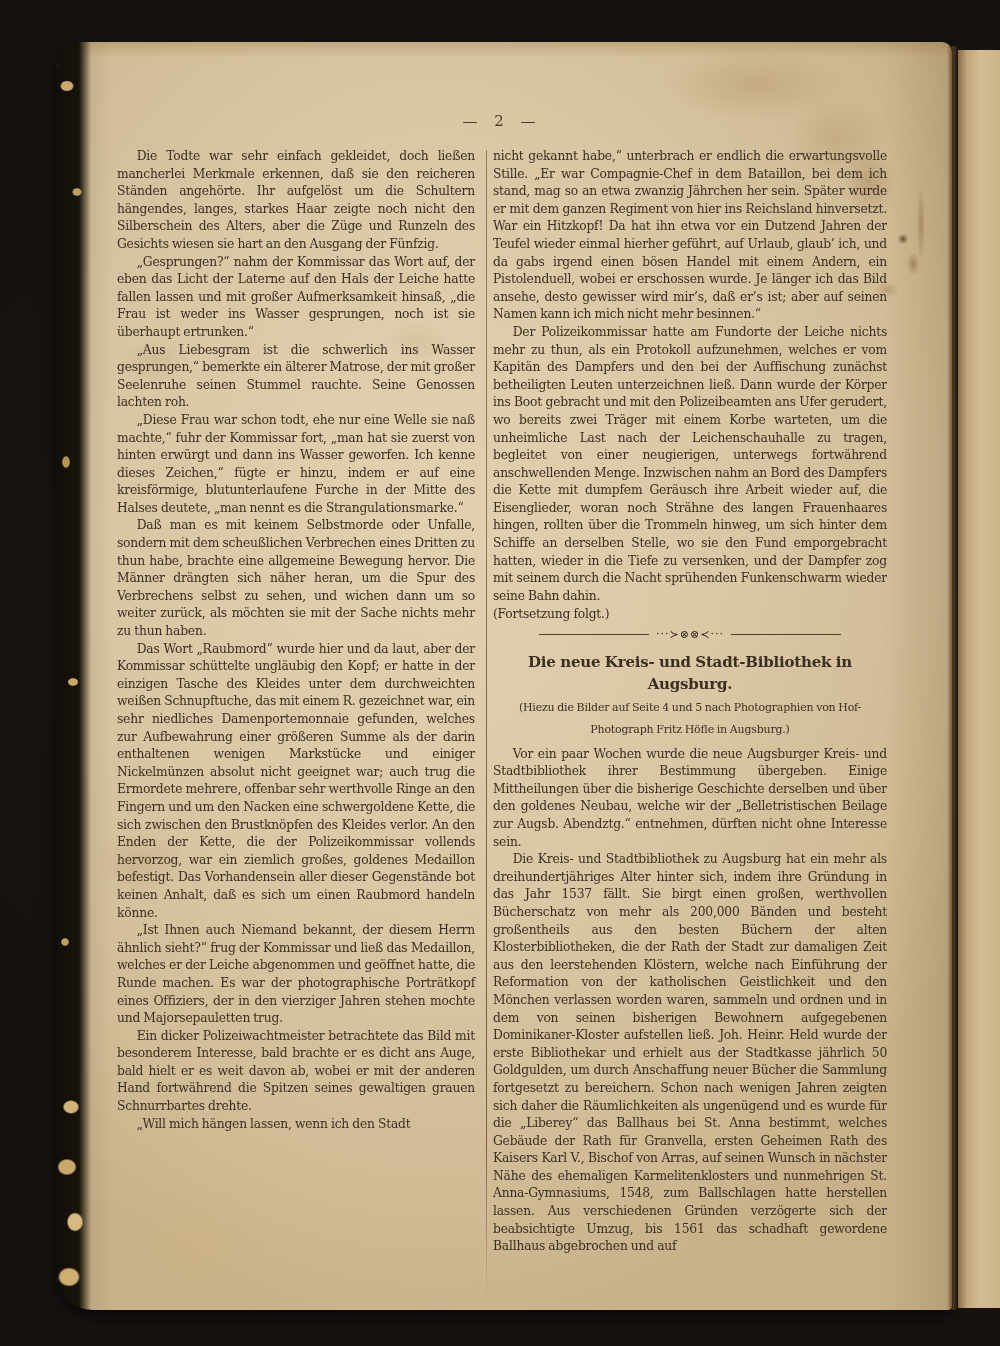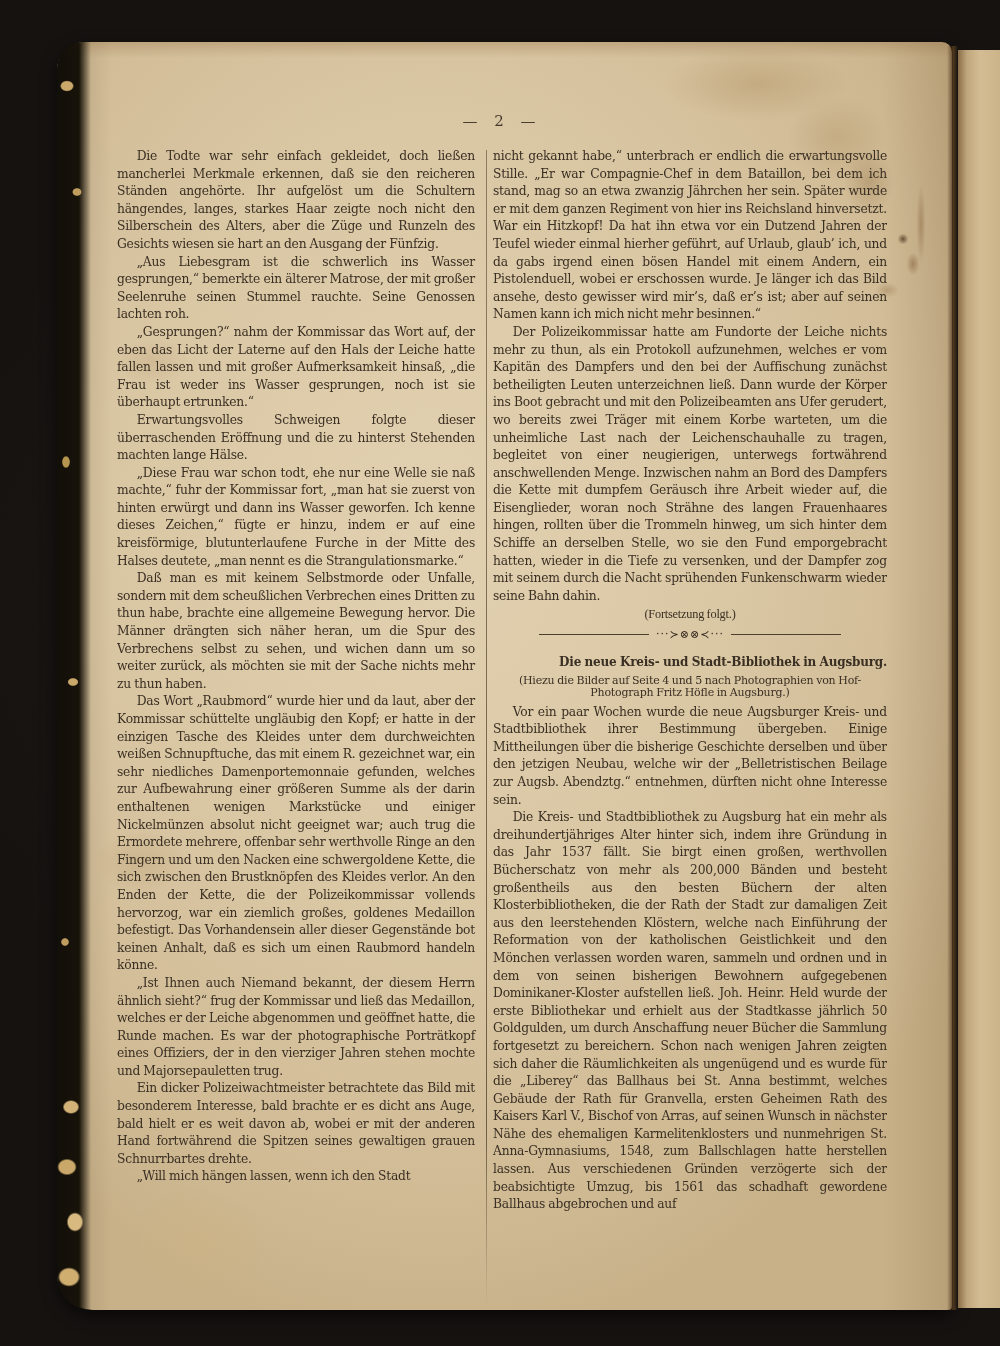--- a/index.html
+++ b/index.html
@@ -76,54 +76,53 @@
     text-align:center;font-size:15px;letter-spacing:6px;color:#45392b;
     margin:0 0 18px 0;
   }
   .cols{display:flex;height:1158px;overflow:hidden;}
   .col{font-size:12.3px;line-height:17.6px;text-align:justify;letter-spacing:-0.2px;word-spacing:-0.5px;}
   .col.left{width:358px;}
   .colrule{width:1px;background:linear-gradient(180deg,#8d7c60,#6e5d45 85%,rgba(110,93,69,0));margin:2px 6px 0 11px;}
   .col.right{flex:1;}
   .para{margin:0;text-indent:1.6em;}
   .para.no-indent{text-indent:0;}
-  .fortsetzung{margin:1px 0 2px;text-align:center;text-indent:0;font-family:Liberation Serif, serif;}
+  .fortsetzung{margin:1px 0 2px;text-align:left;text-indent:0;}
   .divider{display:flex;align-items:center;margin:2px 46px 6px 46px;}
   .divider .line{flex:1;height:1px;background:#4d3f2d;}
   .divider .glyph{padding:0 7px;font-size:11px;letter-spacing:1px;color:#3a2f23;white-space:nowrap;}
   .article-title{
-    margin:7px 0 2px;text-align:right;text-indent:0;
-    font-weight:bold;font-size:12px;line-height:22px;letter-spacing:-0.2px;
+    margin:7px 0 2px;text-align:center;text-indent:0;
+    font-weight:bold;font-size:15px;line-height:22px;letter-spacing:-0.2px;
   }
   .article-subtitle{
     margin:0 14px 5px;text-align:center;text-indent:0;
-    font-size:11px;line-height:12px;
+    font-size:11px;line-height:22px;
   }
 </style>
 </head>
 <body>
 
 <div class="scan-backdrop"></div>
 
 <div class="next-page"></div>
 
 <div class="page">
   <div class="binding"></div>
   <div class="stains"></div>
 
   <div class="content">
     <div class="pagenum">—  2  —</div>
 
     <div class="cols">
 
       <div class="col left">
         <p class="para">Die Todte war sehr einfach gekleidet, doch ließen mancherlei Merkmale erkennen, daß sie den reicheren Ständen angehörte. Ihr aufgelöst um die Schultern hängendes, langes, starkes Haar zeigte noch nicht den Silberschein des Alters, aber die Züge und Runzeln des Gesichts wiesen sie hart an den Ausgang der Fünfzig.</p>
+        <p class="para">„Gesprungen?“ nahm der Kommissar das Wort auf, der eben das Licht der Laterne auf den Hals der Leiche hatte fallen lassen und mit großer Aufmerksamkeit hinsaß, „die Frau ist weder ins Wasser gesprungen, noch ist sie überhaupt ertrunken.“</p>
         <p class="para">„Aus Liebesgram ist die schwerlich ins Wasser gesprungen,“ bemerkte ein älterer Matrose, der mit großer Seelenruhe seinen Stummel rauchte. Seine Genossen lachten roh.</p>
-        <p class="para">„Gesprungen?“ nahm der Kommissar das Wort auf, der eben das Licht der Laterne auf den Hals der Leiche hatte fallen lassen und mit großer Aufmerksamkeit hinsaß, „die Frau ist weder ins Wasser gesprungen, noch ist sie überhaupt ertrunken.“</p>
-        <p class="para">Erwartungsvolles Schweigen folgte dieser überraschenden Eröffnung und die zu hinterst Stehenden machten lange Hälse.</p>
         <p class="para">„Diese Frau war schon todt, ehe nur eine Welle sie naß machte,“ fuhr der Kommissar fort, „man hat sie zuerst von hinten erwürgt und dann ins Wasser geworfen. Ich kenne dieses Zeichen,“ fügte er hinzu, indem er auf eine kreisförmige, blutunterlaufene Furche in der Mitte des Halses deutete, „man nennt es die Strangulationsmarke.“</p>
         <p class="para">Daß man es mit keinem Selbstmorde oder Unfalle, sondern mit dem scheußlichen Verbrechen eines Dritten zu thun habe, brachte eine allgemeine Bewegung hervor. Die Männer drängten sich näher heran, um die Spur des Verbrechens selbst zu sehen, und wichen dann um so weiter zurück, als möchten sie mit der Sache nichts mehr zu thun haben.</p>
         <p class="para">Das Wort „Raubmord“ wurde hier und da laut, aber der Kommissar schüttelte ungläubig den Kopf; er hatte in der einzigen Tasche des Kleides unter dem durchweichten weißen Schnupftuche, das mit einem R. gezeichnet war, ein sehr niedliches Damenportemonnaie gefunden, welches zur Aufbewahrung einer größeren Summe als der darin enthaltenen wenigen Markstücke und einiger Nickelmünzen absolut nicht geeignet war; auch trug die Ermordete mehrere, offenbar sehr werthvolle Ringe an den Fingern und um den Nacken eine schwergoldene Kette, die sich zwischen den Brustknöpfen des Kleides verlor. An den Enden der Kette, die der Polizeikommissar vollends hervorzog, war ein ziemlich großes, goldenes Medaillon befestigt. Das Vorhandensein aller dieser Gegenstände bot keinen Anhalt, daß es sich um einen Raubmord handeln könne.</p>
         <p class="para">„Ist Ihnen auch Niemand bekannt, der diesem Herrn ähnlich sieht?“ frug der Kommissar und ließ das Medaillon, welches er der Leiche abgenommen und geöffnet hatte, die Runde machen. Es war der photographische Porträtkopf eines Offiziers, der in den vierziger Jahren stehen mochte und Majorsepauletten trug.</p>
         <p class="para">Ein dicker Polizeiwachtmeister betrachtete das Bild mit besonderem Interesse, bald brachte er es dicht ans Auge, bald hielt er es weit davon ab, wobei er mit der anderen Hand fortwährend die Spitzen seines gewaltigen grauen Schnurrbartes drehte.</p>
         <p class="para">„Will mich hängen lassen, wenn ich den Stadt</p>
       </div>
 
       <div class="colrule"></div>
 
@@ -133,21 +132,21 @@
         <p class="para fortsetzung">(Fortsetzung folgt.)</p>
 
         <div class="divider">
           <span class="line"></span>
           <span class="glyph">···≻⊗⊗≺···</span>
           <span class="line"></span>
         </div>
 
         <p class="para article-title">Die neue Kreis- und Stadt-Bibliothek in Augsburg.</p>
         <p class="para article-subtitle">(Hiezu die Bilder auf Seite 4 und 5 nach Photographien von Hof-Photograph Fritz Höfle in Augsburg.)</p>
-        <p class="para">Vor ein paar Wochen wurde die neue Augsburger Kreis- und Stadtbibliothek ihrer Bestimmung übergeben. Einige Mittheilungen über die bisherige Geschichte derselben und über den jetzigen Neubau, welche wir der „Belletristischen Beilage zur Augsb. Abendztg.“ entnehmen, dürften nicht ohne Interesse sein.</p>
+        <p class="para">Vor ein paar Wochen wurde die neue Augsburger Kreis- und Stadtbibliothek ihrer Bestimmung übergeben. Einige Mittheilungen über die bisherige Geschichte derselben und über den goldenes Neubau, welche wir der „Belletristischen Beilage zur Augsb. Abendztg.“ entnehmen, dürften nicht ohne Interesse sein.</p>
         <p class="para">Die Kreis- und Stadtbibliothek zu Augsburg hat ein mehr als dreihundertjähriges Alter hinter sich, indem ihre Gründung in das Jahr 1537 fällt. Sie birgt einen großen, werthvollen Bücherschatz von mehr als 200,000 Bänden und besteht großentheils aus den besten Büchern der alten Klosterbibliotheken, die der Rath der Stadt zur damaligen Zeit aus den leerstehenden Klöstern, welche nach Einführung der Reformation von der katholischen Geistlichkeit und den Mönchen verlassen worden waren, sammeln und ordnen und in dem von seinen bisherigen Bewohnern aufgegebenen Dominikaner-Kloster aufstellen ließ. Joh. Heinr. Held wurde der erste Bibliothekar und erhielt aus der Stadtkasse jährlich 50 Goldgulden, um durch Anschaffung neuer Bücher die Sammlung fortgesetzt zu bereichern. Schon nach wenigen Jahren zeigten sich daher die Räumlichkeiten als ungenügend und es wurde für die „Liberey“ das Ballhaus bei St. Anna bestimmt, welches Gebäude der Rath für Granvella, ersten Geheimen Rath des Kaisers Karl V., Bischof von Arras, auf seinen Wunsch in nächster Nähe des ehemaligen Karmelitenklosters und nunmehrigen St. Anna-Gymnasiums, 1548, zum Ballschlagen hatte herstellen lassen. Aus verschiedenen Gründen verzögerte sich der beabsichtigte Umzug, bis 1561 das schadhaft gewordene Ballhaus abgebrochen und auf</p>
       </div>
 
     </div>
   </div>
 </div>
 
 <div class="crease"></div>
 
 </body></html>

